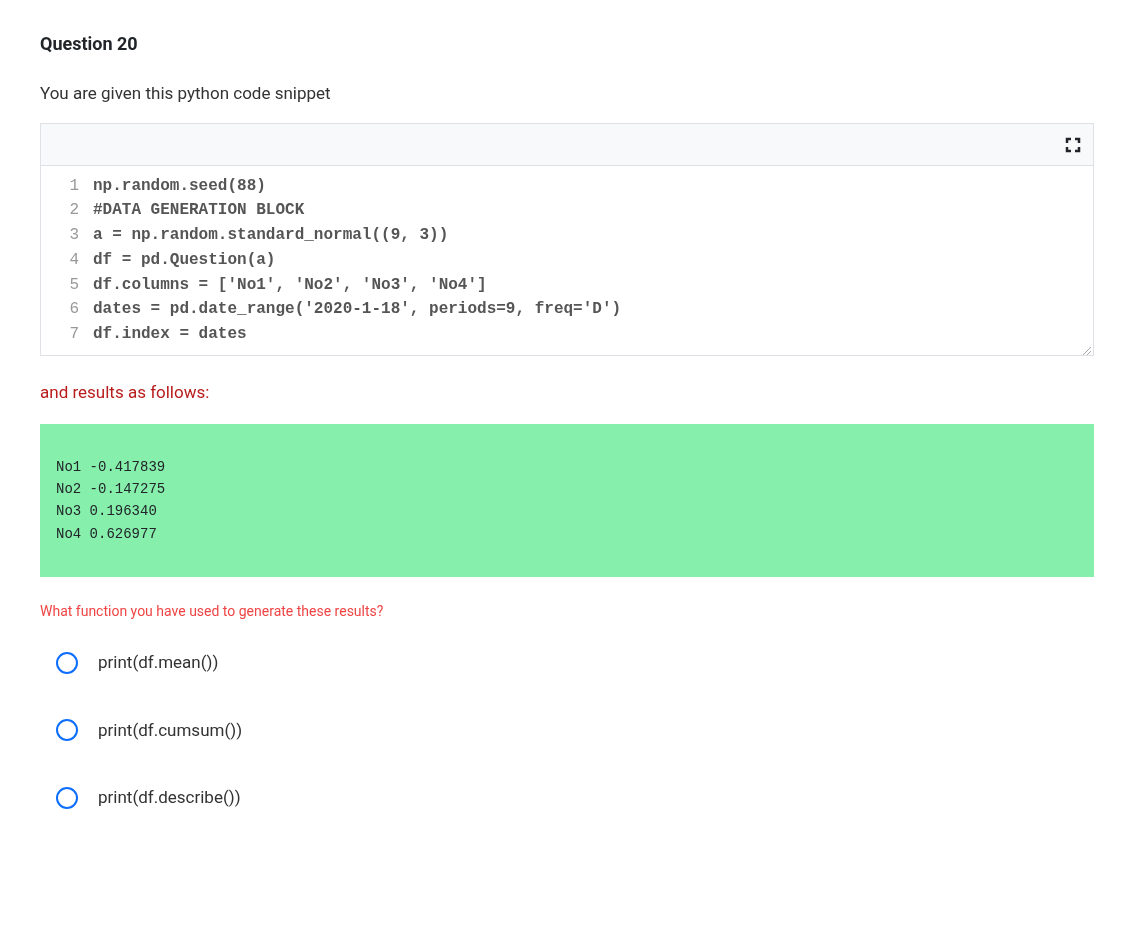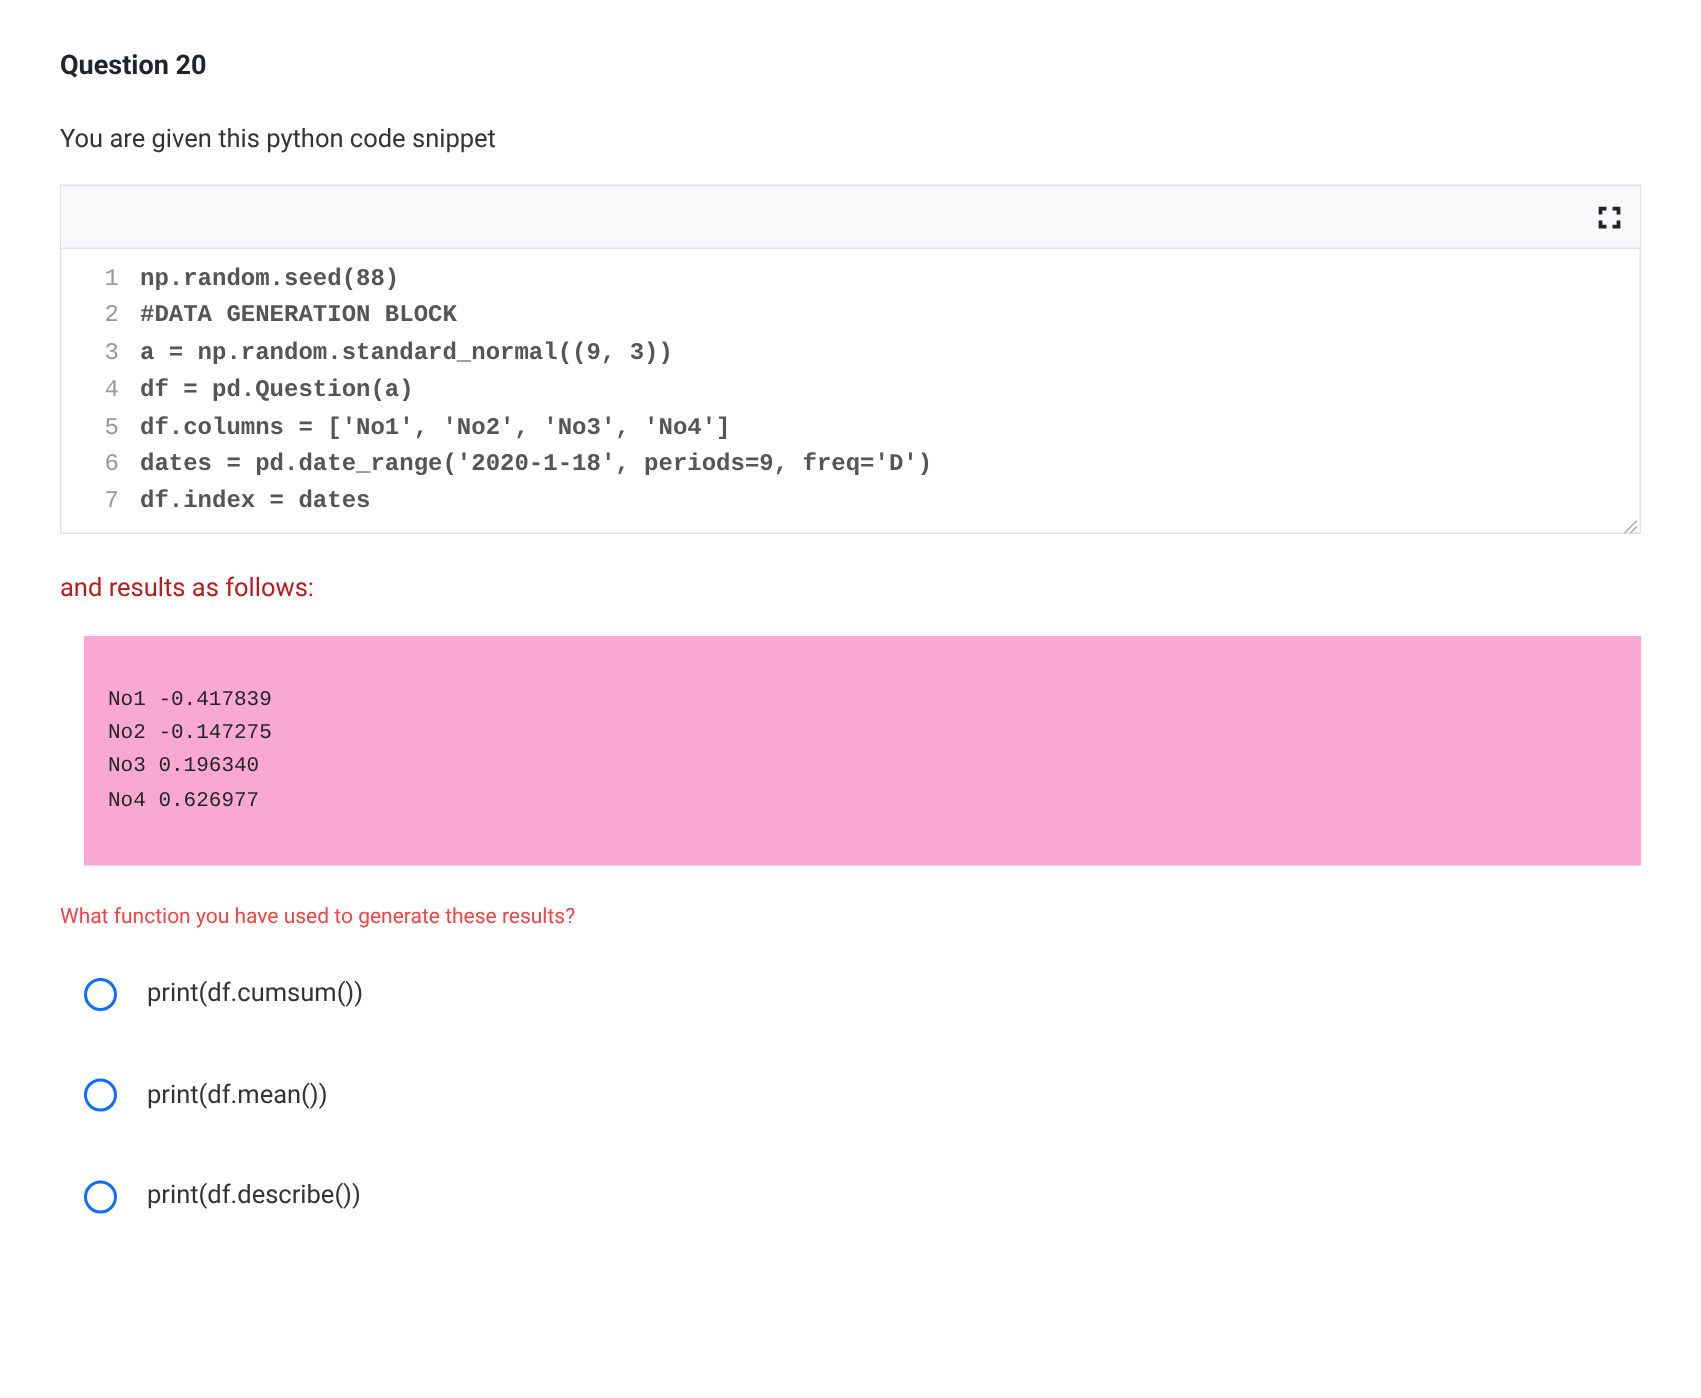--- a/index.html
+++ b/index.html
@@ -90,29 +90,28 @@
     .resize-handle svg {
       width: 12px;
       height: 12px;
     }
     .results-intro {
       font-size: 17px;
       color: #b91c1c;
       margin-bottom: 18px;
     }
     .results-block {
-      background: #f9a8d4;
+      background: #86efac;
       padding: 32px 16px;
       font-family: "Consolas", "Monaco", "Courier New", monospace;
       font-size: 14px;
       line-height: 1.6;
       color: #212529;
       white-space: pre;
       margin-bottom: 24px;
-      margin-left: 16px;
     }
     .question-prompt {
       font-size: 14px;
       color: #ef4444;
       margin-bottom: 28px;
     }
     .options {
       padding-left: 16px;
     }
     .option {
@@ -197,23 +196,23 @@
 <div class="results-block">No1 -0.417839
 No2 -0.147275
 No3 0.196340
 No4 0.626977</div>
 
 <div class="question-prompt">What function you have used to generate these results?</div>
 
 <div class="options">
   <div class="option">
     <span class="radio"></span>
-    <span class="option-label">print(df.cumsum())</span>
+    <span class="option-label">print(df.mean())</span>
   </div>
   <div class="option">
     <span class="radio"></span>
-    <span class="option-label">print(df.mean())</span>
+    <span class="option-label">print(df.cumsum())</span>
   </div>
   <div class="option">
     <span class="radio"></span>
     <span class="option-label">print(df.describe())</span>
   </div>
 </div>
 
 </body></html>

